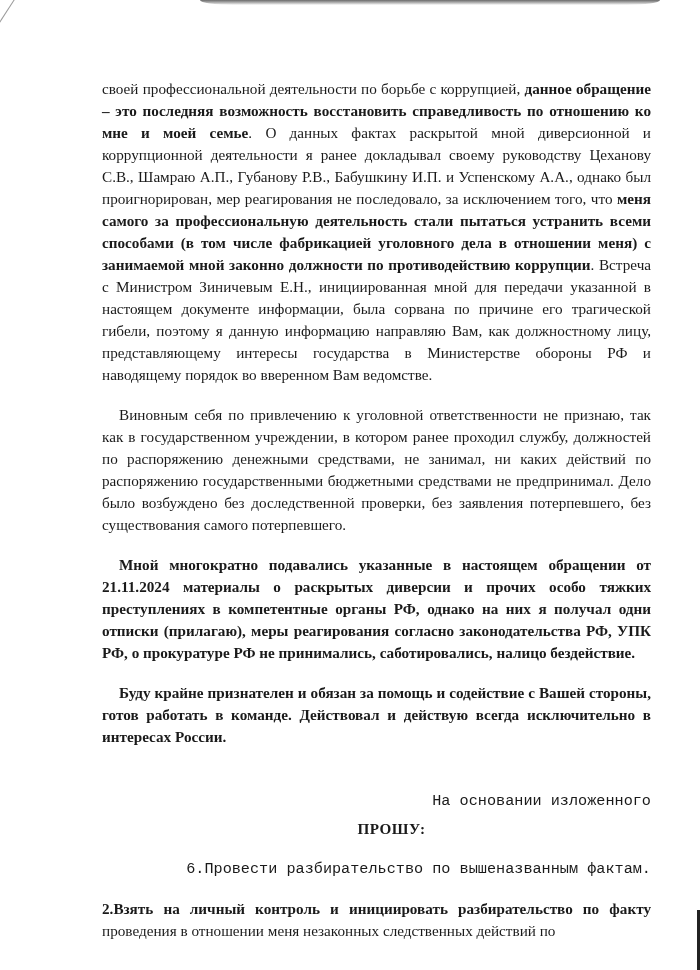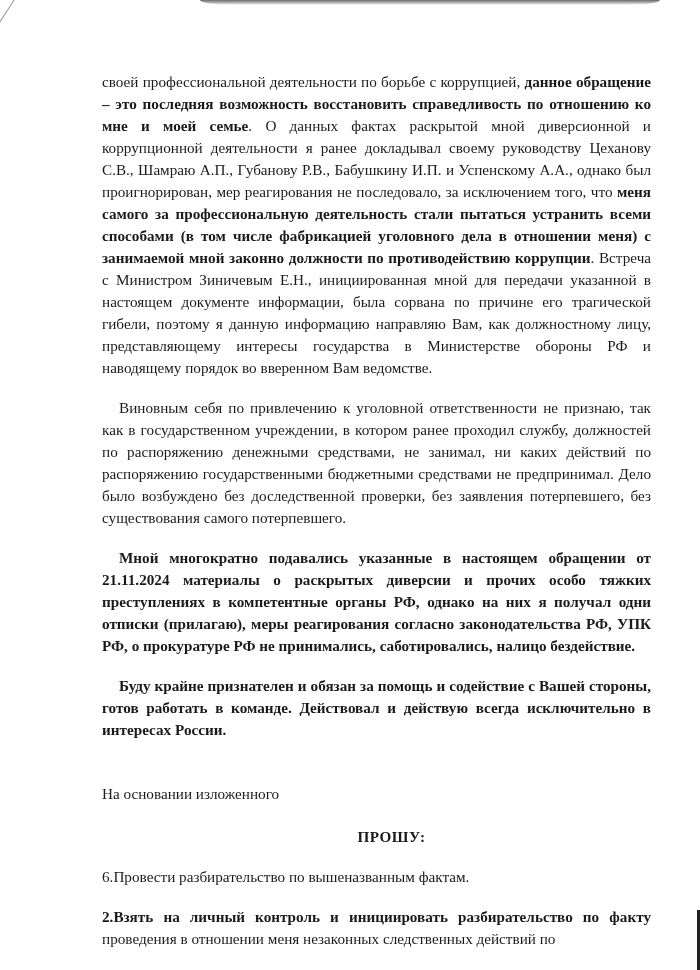--- a/index.html
+++ b/index.html
@@ -16,31 +16,31 @@
   }
   .edge-diag {
     position: absolute; left: 20px; top: -10px; width: 1px; height: 120px;
     background: #9a9a9a; transform: rotate(33deg); transform-origin: top left;
   }
   .edge-right {
     position: absolute; right: 0; top: 910px; width: 3px; height: 60px;
     background: #222;
   }
   .page {
-    position: absolute; left: 102px; top: 71px; width: 549px;
+    position: absolute; left: 102px; top: 78px; width: 549px;
     font-size: 15.2px; line-height: 22px;
   }
   p { margin: 0; text-align: justify; }
   .indent { text-indent: 17px; }
   .gap { margin-top: 18px; }
   b { font-weight: bold; }
   .center { text-align: center; }
-  .plain { text-align: left; }
+  .plain { text-align: right; font-family: Liberation Mono, monospace; }
   .spacer-lg { height: 42px; }
-  .request-title { margin-top: 21px; font-weight: bold; letter-spacing: 0.5px; padding-left: 30px; text-align: center; }
+  .request-title { margin-top: 6px; font-weight: bold; letter-spacing: 0.5px; padding-left: 30px; text-align: center; }
 </style>
 </head>
 <body>
 
 <div class="edge-top"></div>
 <div class="edge-diag"></div>
 <div class="edge-right"></div>
 
 <div class="page">
   <p><span>своей профессиональной деятельности по борьбе с коррупцией, </span><b>данное обращение – это последняя возможность восстановить справедливость по отношению ко мне и моей семье</b><span>. О данных фактах раскрытой мной диверсионной и коррупционной деятельности я ранее докладывал своему руководству Цеханову С.В., Шамраю А.П., Губанову Р.В., Бабушкину И.П. и Успенскому А.А., однако был проигнорирован, мер реагирования не последовало, за исключением того, что </span><b>меня самого за профессиональную деятельность стали пытаться устранить всеми способами (в том числе фабрикацией уголовного дела в отношении меня) с занимаемой мной законно должности по противодействию коррупции</b><span>. Встреча с Министром Зиничевым Е.Н., инициированная мной для передачи указанной в настоящем документе информации, была сорвана по причине его  трагической гибели, поэтому я данную информацию направляю Вам, как должностному лицу, представляющему интересы государства в Министерстве обороны РФ и наводящему порядок во вверенном Вам ведомстве.</span></p>

